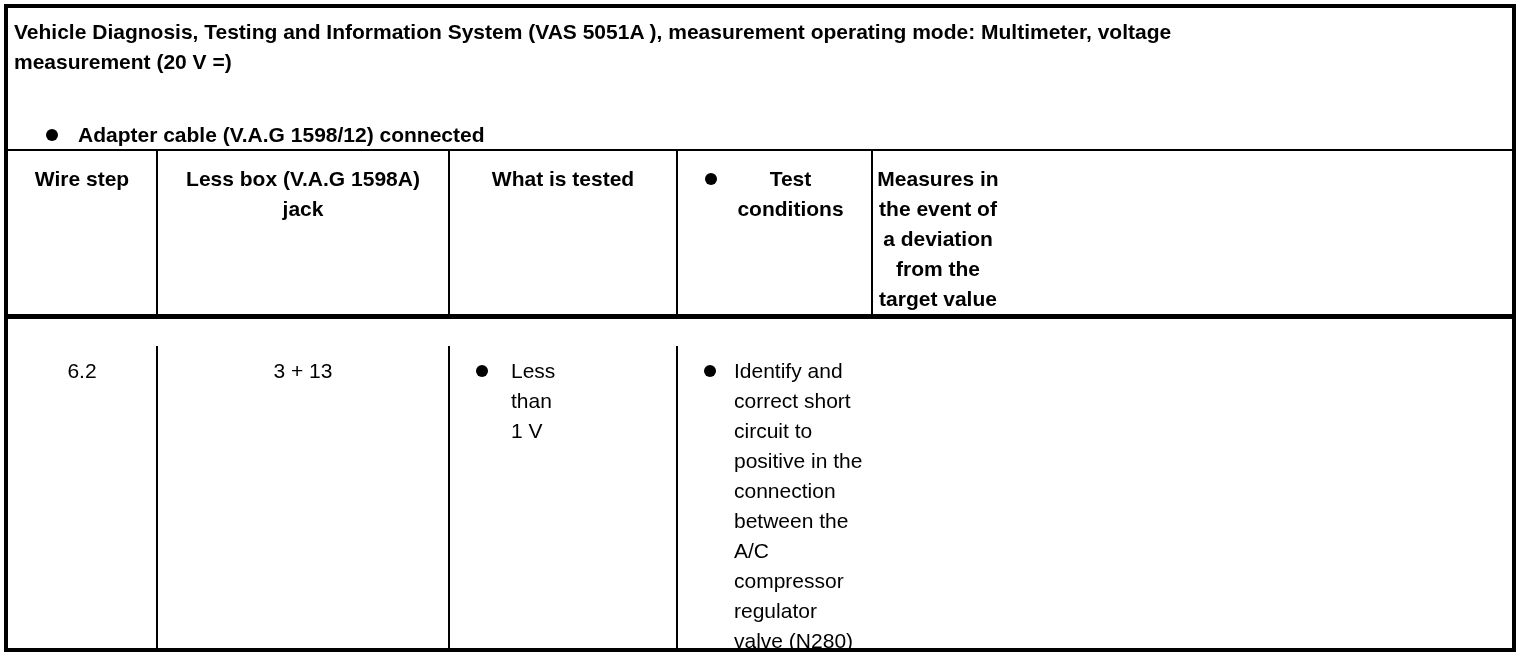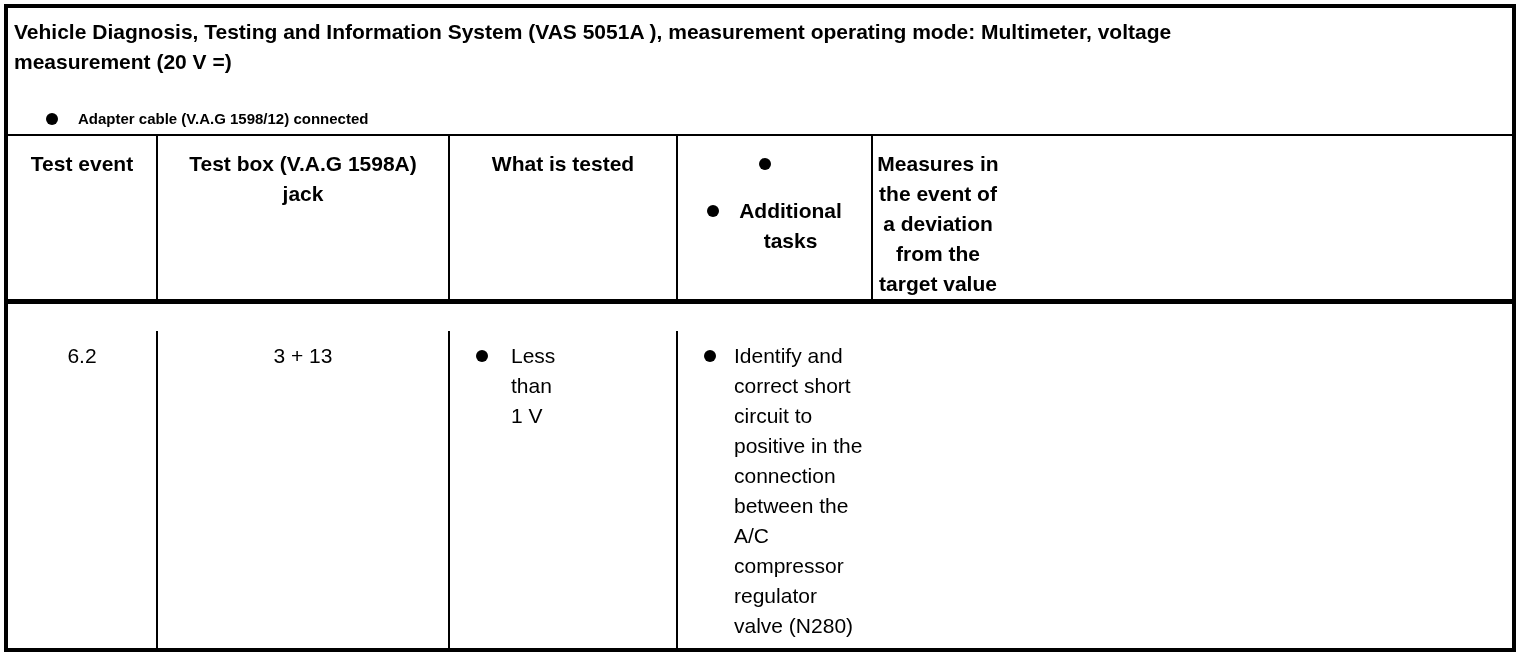--- a/index.html
+++ b/index.html
@@ -24,24 +24,24 @@
     border-bottom: 2px solid #000000;
     padding: 9px 8px 0 6px;
   }
   .title {
     font-size: 21px;
     font-weight: bold;
     line-height: 30px;
     white-space: pre-line;
   }
   .intro-bullet {
-    margin-top: 27px;
+    margin-top: 43px;
     margin-left: 32px;
     display: flex;
-    font-size: 15px;
+    font-size: 21px;
     font-weight: bold;
     line-height: 30px;
   }
   
   .dot {
     flex: none;
     width: 12px; height: 12px;
     border-radius: 50%;
     background: #000000;
     margin-top: 9px;
@@ -112,38 +112,35 @@
     <div class="title">Vehicle Diagnosis, Testing and Information System (VAS 5051A ), measurement operating mode: Multimeter, voltage
 measurement (20 V =)</div>
     <div class="intro-bullet">
       <span class="dot"></span>
       <span>Adapter cable (V.A.G 1598/12) connected</span>
     </div>
   </div>
 
   <div class="trow trow-header">
     <div class="cell">
-      <div class="hdr-text">Test event</div>
+      <div class="hdr-text">Wire step</div>
     </div>
     <div class="cell">
-      <div class="hdr-text">Test box (V.A.G 1598A)
+      <div class="hdr-text">Less box (V.A.G 1598A)
 jack</div>
     </div>
     <div class="cell">
       <div class="hdr-text">What is tested</div>
     </div>
     <div class="cell" style="padding-top:0;">
       <div class="hdr-bullets">
         <div class="hdr-bullet-item">
           <span class="dot"></span>
-        </div>
-        <div class="hdr-bullet-item">
-          <span class="dot"></span>
-          <span class="bullet-text">Additional
-tasks</span>
+          <span class="bullet-text">Test
+conditions</span>
         </div>
       </div>
     </div>
     <div class="cell">
       <div class="hdr-text">Measures in the event of a deviation
 from the target value</div>
     </div>
   </div>
 
   <div class="trow trow-data">

